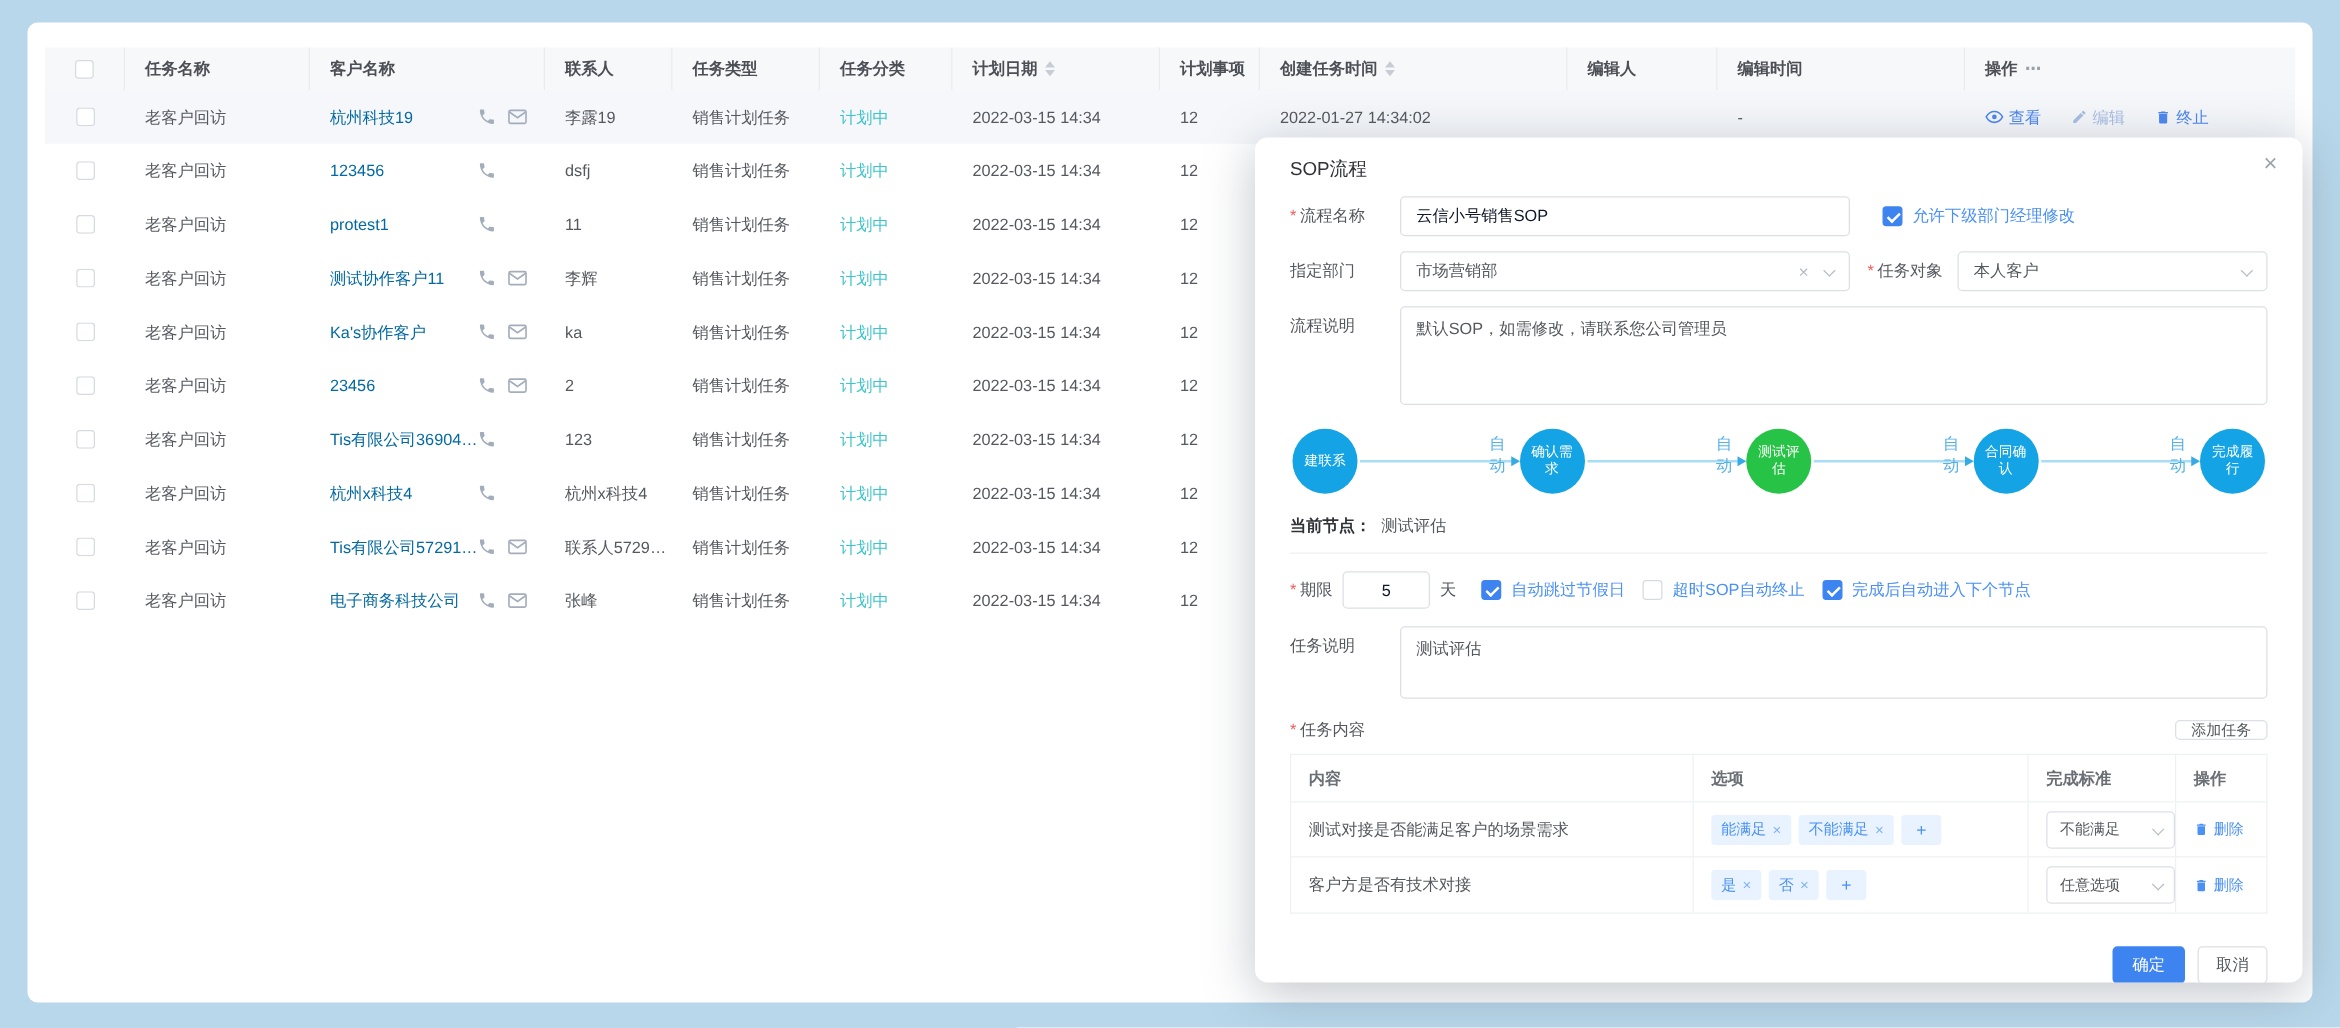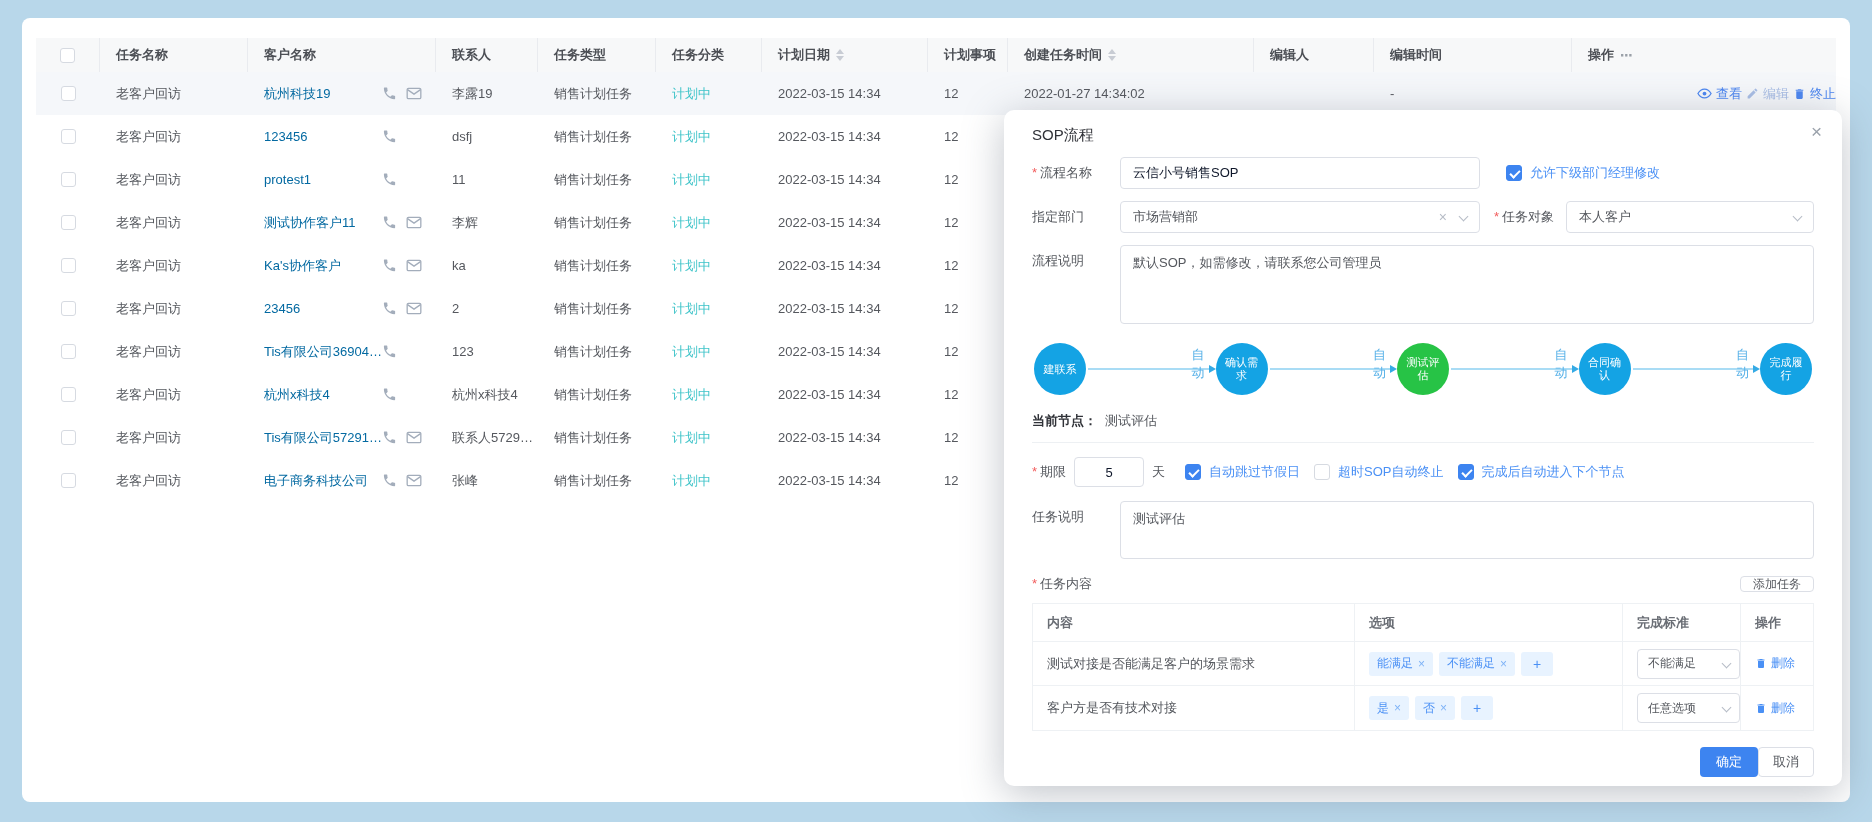--- a/index.html
+++ b/index.html
@@ -23,21 +23,21 @@
   .cicons { display:flex; gap:9px; align-items:center; flex-shrink:0; }
   .icon { display:inline-flex; align-items:center; }
   .lnk { color:#0369a1; cursor:pointer; overflow:hidden; text-overflow:ellipsis; white-space:nowrap; }
   .status { color:#3fc4c9; }
   .cb { width:15px; height:15px; border:1px solid #d6dae1; border-radius:3px; background:#fff; display:inline-block; }
   .sort { display:inline-flex; flex-direction:column; }
   .sort i { display:block; width:0; height:0; border-left:4px solid transparent; border-right:4px solid transparent; }
   .sort .up { border-bottom:5px solid #c8ccd4; margin-bottom:2px; }
   .sort .dn { border-top:5px solid #c8ccd4; }
   .more { color:#9aa0a8; font-weight:700; letter-spacing:1px; }
-  .acts { display:flex; gap:4px; align-items:center;justify-content:flex-end; }
+  .acts { display:flex; gap:24px; align-items:center; }
   .alink { display:inline-flex; align-items:center; gap:4px; color:#4c86f0; cursor:pointer; }
   .alink.muted { color:#a8bde4; }
 
   
   .modal { position:absolute; left:1004px; top:110px; width:838px; height:676px; background:#fff; border-radius:10px;
            box-shadow:0 8px 40px rgba(90,100,115,.38); padding:16px 28px 0 28px; overflow:hidden; z-index:5; }
   .m-title { font-size:15px; color:#303238; }
   .m-close { position:absolute; right:20px; top:12px; font-size:19px; color:#9ba2ab; cursor:pointer; line-height:1; }
   .frow { display:flex; align-items:center; margin-top:12px; }
   .flabel { width:88px; flex-shrink:0; color:#55585e; }
@@ -98,21 +98,21 @@
   .tag { display:inline-flex; align-items:center; gap:5px; height:24px; padding:0 8px; background:#e8f3ff; border-radius:3px;
          color:#4a90f5; font-size:12px; cursor:pointer; }
   .tag .x { font-size:12px; color:#7fb3f7; }
   .tag.plus { padding:0 12px; font-size:14px; }
   .msel { position:relative; width:106px; height:30px; border:1px solid #dcdfe6; border-radius:4px; padding:0 24px 0 10px;
           display:flex; align-items:center; font-size:12px; color:#55585e; background:#fff; cursor:pointer; }
   .msel::after { content:""; position:absolute; right:9px; top:10px; padding:3px;
                  border:solid #b6bcc6; border-width:0 1.5px 1.5px 0; transform:rotate(45deg); }
   .dlink { display:inline-flex; align-items:center; gap:4px; color:#4a90f5; font-size:12px; cursor:pointer; }
 
-  .m-footer { display:flex; justify-content:flex-end; margin-top:16px; }
+  .m-footer { display:flex; justify-content:flex-end; gap:10px; margin-top:26px; }
   .btn-primary { height:30px; padding:0 16px; background:#3d84f0; color:#fff; border:none; border-radius:4px;
                  font-size:13px; display:inline-flex; align-items:center; cursor:pointer; }
   .btn-ghost { height:30px; padding:0 14px; background:#fff; color:#55585e; border:1px solid #dcdfe6; border-radius:4px;
                font-size:13px; display:inline-flex; align-items:center; cursor:pointer; }
 </style>
 </head>
 <body>
 
 <div id="app">
   <div class="panel">

